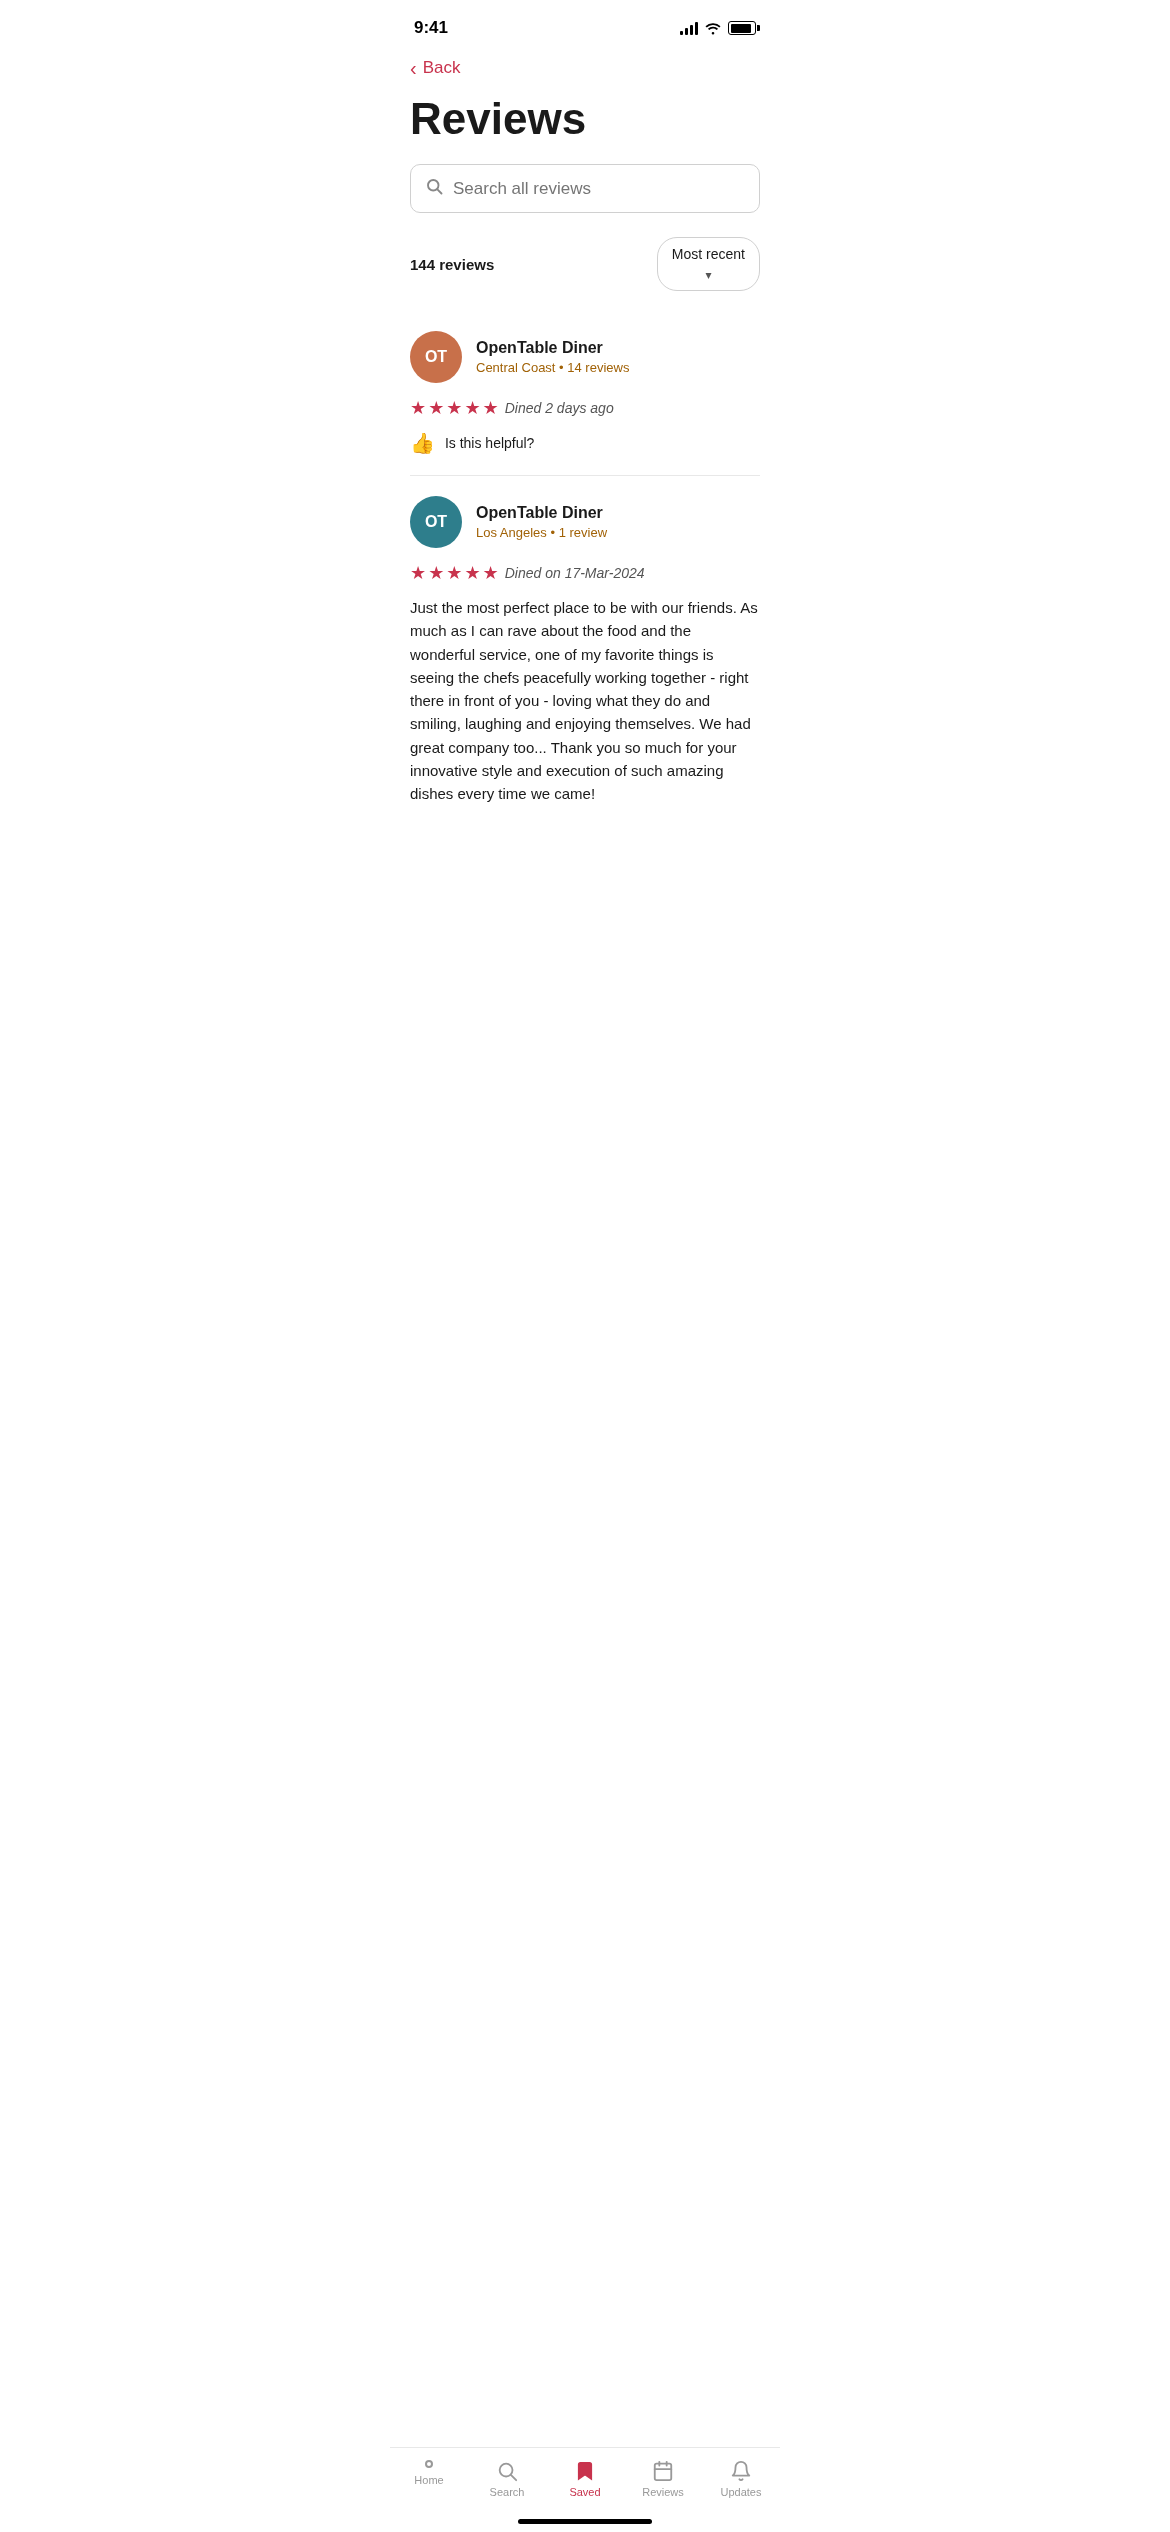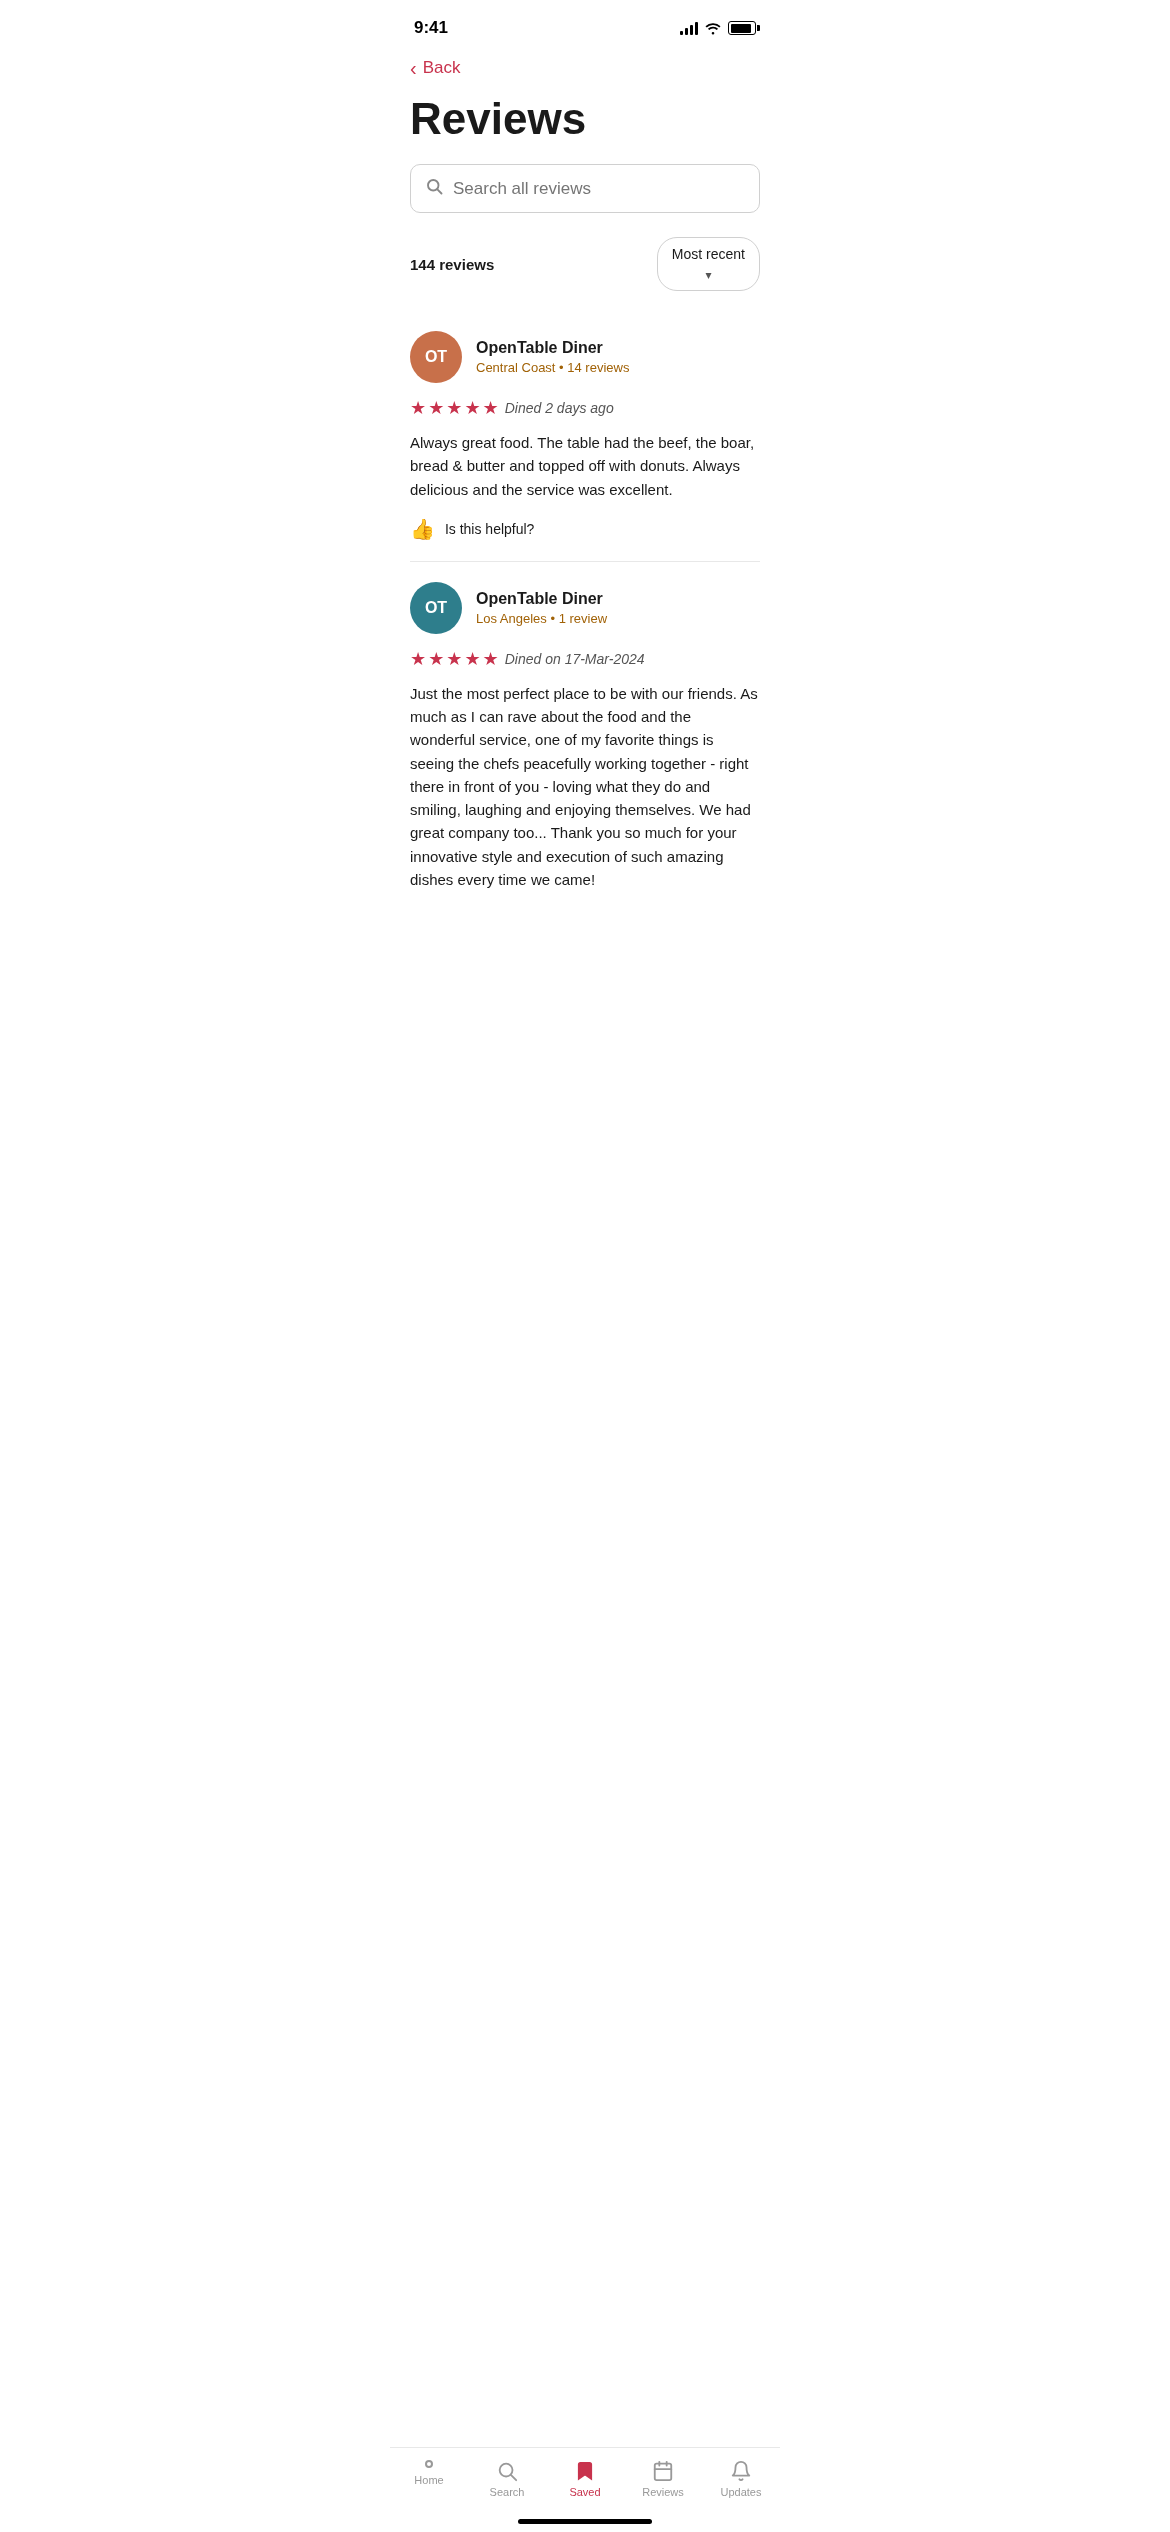--- a/index.html
+++ b/index.html
@@ -359,21 +359,20 @@
   <div class="stars-row">
     <div class="stars">
       <span class="star">★</span>
       <span class="star">★</span>
       <span class="star">★</span>
       <span class="star">★</span>
       <span class="star">★</span>
     </div>
     <span class="dine-date">Dined 2 days ago</span>
   </div>
-  <div class="review-text">Always great food. The table had the beef, the boar, bread &amp; butter and topped off with donuts. Always delicious and the service was excellent.</div>
   <div class="helpful-row">
     <span class="thumbs-icon">👍</span>
     <span class="helpful-text">Is this helpful?</span>
   </div>
 </div>
 
 <div class="divider"></div>
 
 <div class="review-card">
   <div class="reviewer-header">

